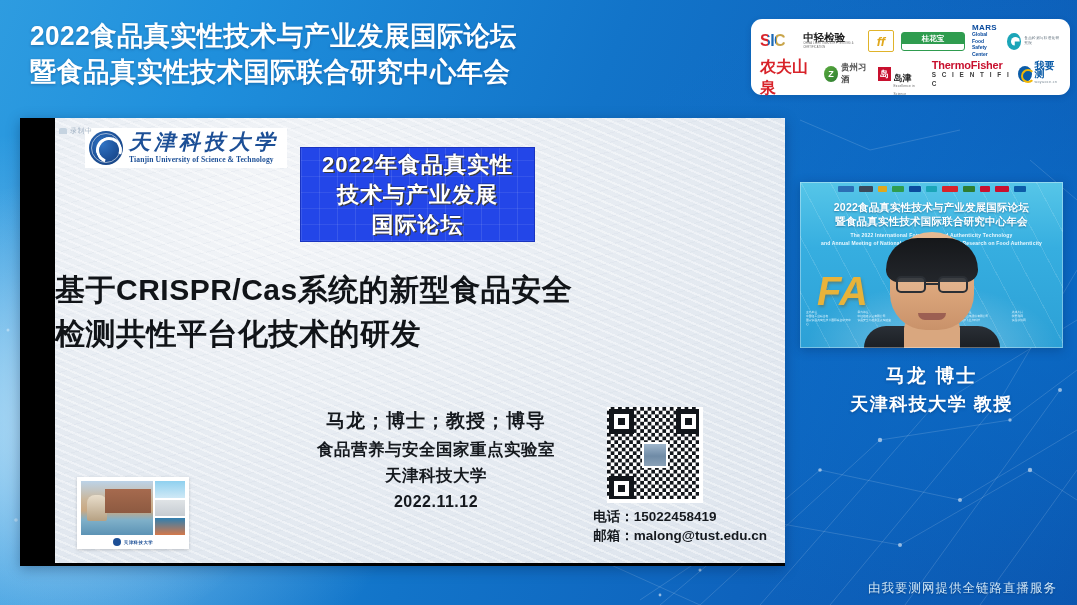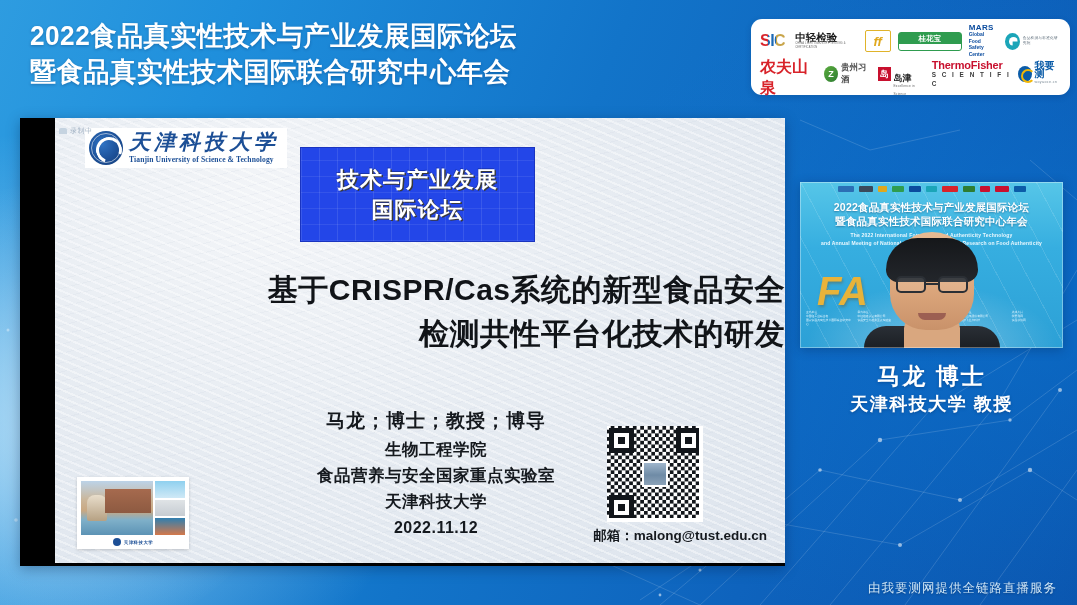--- a/index.html
+++ b/index.html
@@ -49,21 +49,21 @@
     width: 319px; height: 76px;
     background: #ffffff;
     border-radius: 11px;
     padding: 7px 9px 6px 9px;
     display: flex; flex-direction: column;
     justify-content: space-between;
     box-shadow: 0 2px 6px rgba(0,35,80,0.18);
   }
   .sponsor-row { display: flex; align-items: center; gap: 7px; height: 30px; }
   .logo { display: flex; align-items: center; height: 28px; }
-  .logo-sic { display: flex; align-items: center; gap: 10px; }
+  .logo-sic { display: flex; align-items: center; gap: 18px; }
   .sic-mark {
     font-weight: 800; font-size: 16px; letter-spacing: -0.5px;
     background: linear-gradient(90deg,#d8232a 0%, #d8232a 32%, #1b68b3 33%, #1b68b3 64%, #c8a449 65%, #c8a449 100%);
     -webkit-background-clip: text; background-clip: text; color: transparent;
   }
   .sic-cn { font-size: 10.5px; font-weight: 700; color: #1a1a1a; line-height: 10px; }
   .sic-sub { font-size: 2.6px; color: #666; letter-spacing: 0.2px; line-height: 4px; }
   .logo-ff {
     width: 26px; height: 22px; border: 1.2px solid #e0b32a; border-radius: 2px;
     display: flex; align-items: center; justify-content: center;
@@ -200,21 +200,21 @@
                 repeating-linear-gradient(0deg, rgba(255,255,255,0.08) 0 1px, rgba(0,0,0,0) 1px 16px);
   }
   .forum-line {
     position: relative;
     color: #ffffff; font-weight: 700; font-size: 22px; line-height: 28px;
     letter-spacing: 1px;
     text-shadow: 1.4px 1.4px 0 #3a3a3a, -0.6px -0.6px 0 rgba(0,0,0,0.25);
   }
   .slide-title {
     position: absolute; left: 0; right: 0; top: 150px;
-    text-align: right; z-index: 4;
+    text-align: left; z-index: 4;
     color: #111418; font-weight: 700;
     font-size: 30px; line-height: 44px;
     letter-spacing: 0.5px;
   }
   .slide-title span { display: block; }
   .slide-meta {
     position: absolute; left: 0; right: 0; top: 288px;
     text-align: center; z-index: 4; color: #15191e; padding-left: 32px;
   }
   .meta-name { font-size: 19px; font-weight: 600; line-height: 30px; letter-spacing: 1px; }
@@ -347,21 +347,21 @@
   .p-lens.l { left:0; } .p-lens.r { right:0; }
   .p-bridge { position:absolute; left:30px; top:7px; width:12px; height:2px; background:#2b2f35; }
   .p-mouth { position:absolute; left:48px; bottom:28px; width:28px; height:7px; background:#9c5f52; border-radius: 0 0 14px 14px; }
   .cam-border { position:absolute; inset:0; border:1px solid rgba(255,255,255,0.35); pointer-events:none; }
 
   .speaker-info {
     position:absolute; left:800px; top:362px; width:263px;
     text-align:center; color:#ffffff;
     text-shadow: 0 1px 3px rgba(0,40,90,0.4);
   }
-  .sp-name { font-size:23px; font-weight:600; letter-spacing:2px; line-height:28px;text-align:center; }
+  .sp-name { font-size:19px; font-weight:600; letter-spacing:2px; line-height:28px;text-align:center; }
   .sp-aff  { font-size:18px; font-weight:600; letter-spacing:1.5px; line-height:28px; }
 
   
   .footer-note {
     position:absolute; right: 20px; bottom: 8px;
     color:#cfe6f7; font-size:12.5px; letter-spacing:1px; font-weight:400;
     text-shadow: 0 1px 2px rgba(0,30,70,0.45);
   }
 </style>
 </head>
@@ -482,45 +482,46 @@
 
       <div class="tust-logo">
         <span class="tust-seal"></span>
         <span class="tust-txt">
           <span class="tust-cn" style="display:block">天津科技大学</span>
           <span class="tust-en" style="display:block">Tianjin University of Science &amp; Technology</span>
         </span>
       </div>
 
       <div class="forum-box">
+        <span class="forum-line">2022年食品真实性</span>
         <span class="forum-line">技术与产业发展</span>
         <span class="forum-line">国际论坛</span>
       </div>
 
       <div class="slide-title">
         <span>基于CRISPR/Cas系统的新型食品安全</span>
         <span>检测共性平台化技术的研发</span>
       </div>
 
       <div class="slide-meta">
         <div class="meta-name">马龙；博士；教授；博导</div>
-        <div class="meta-line">生物工程学院</div>
         <div class="meta-line">食品营养与安全国家重点实验室</div>
         <div class="meta-line">天津科技大学</div>
         <div class="meta-date">2022.11.12</div>
       </div>
 
       <div class="qr-block">
         <div class="qr">
           <span class="qr-eye tl"></span>
           <span class="qr-eye tr"></span>
           <span class="qr-eye bl"></span>
           <span class="qr-quiet-b"></span>
           <span class="qr-quiet-r"></span>
         </div>
+        <div class="contact-line">电话：15022458419</div>
         <div class="contact-line">邮箱：malong@tust.edu.cn</div>
       </div>
 
       <div class="campus-card">
         <div class="cc-grid">
           <div class="cc-main"></div>
           <div class="cc-side">
             <div class="cc-s1"></div>
             <div class="cc-s2"></div>
             <div class="cc-s3"></div>

